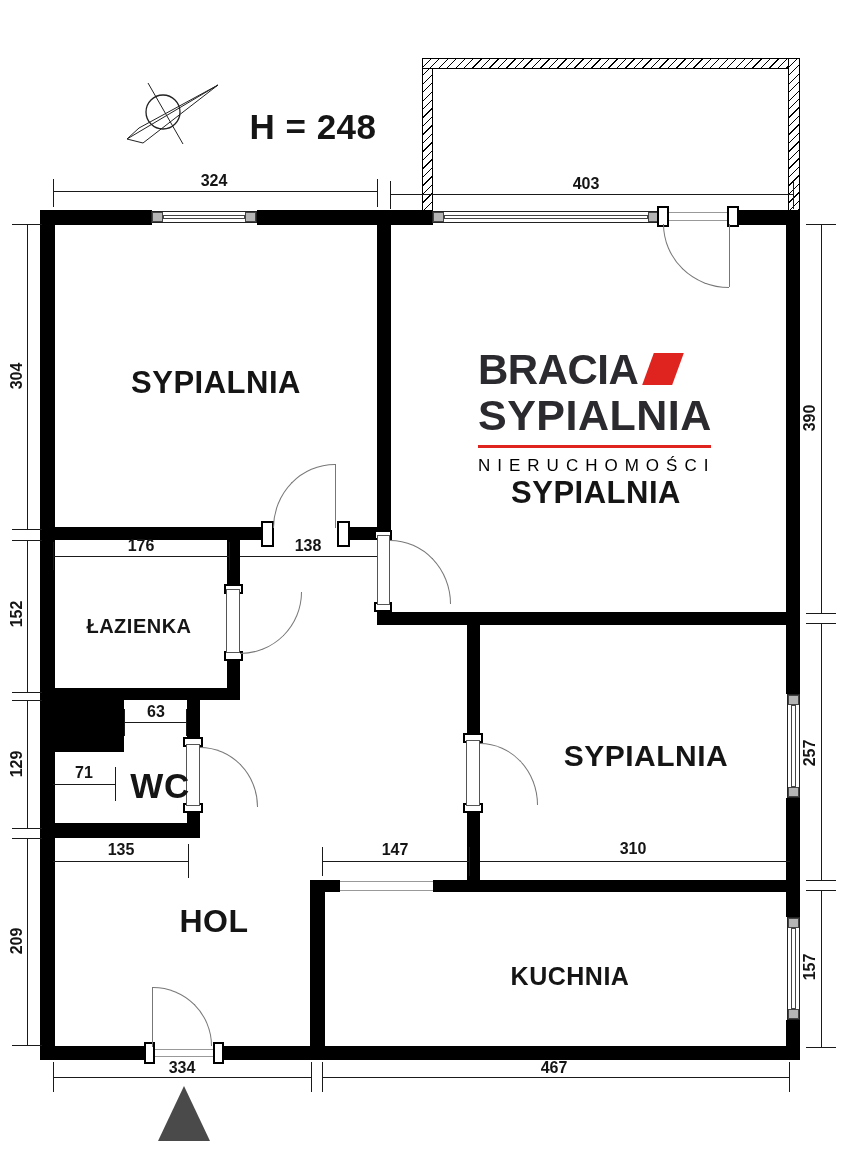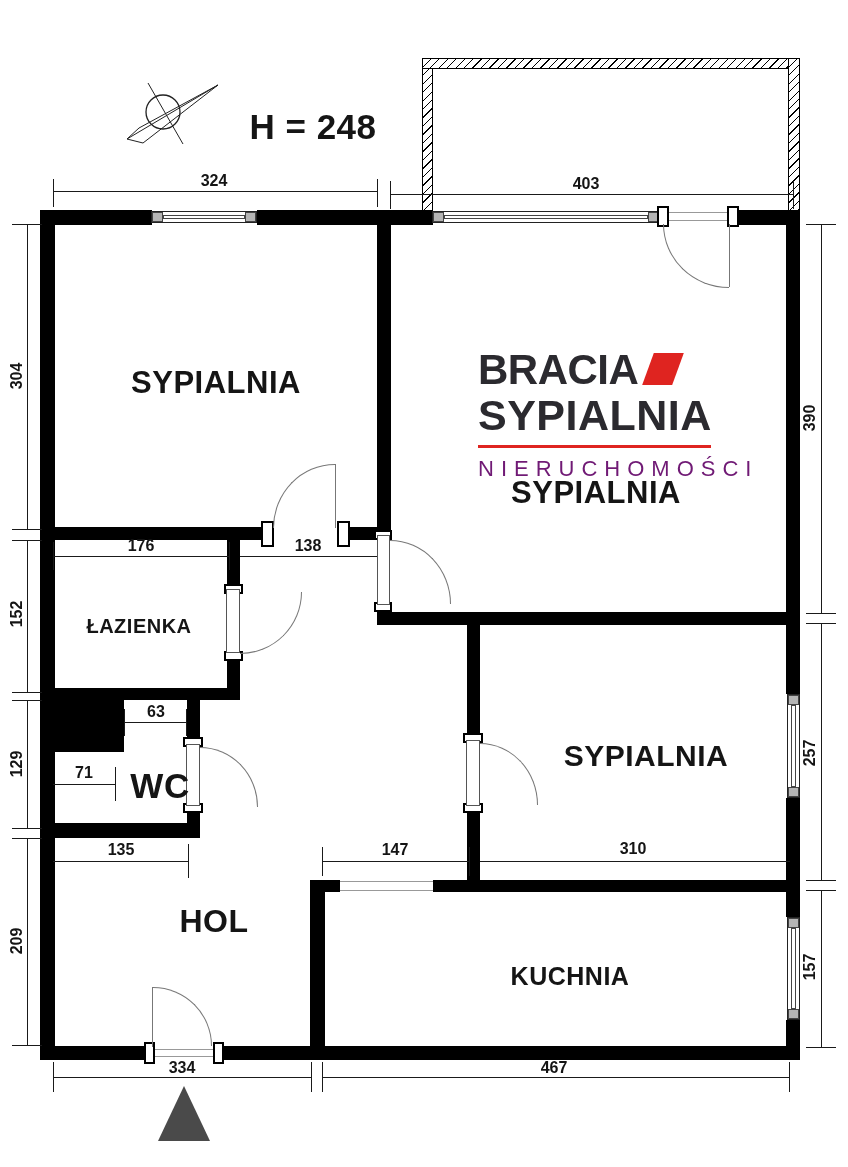--- a/index.html
+++ b/index.html
@@ -21,21 +21,21 @@
   .dlabr{position:absolute;font-size:16px;font-weight:700;white-space:nowrap;
          transform:translate(-50%,-50%) rotate(-90deg)}
   .rlab{position:absolute;font-weight:600;letter-spacing:.5px;white-space:nowrap;
         transform:translate(-50%,-50%);color:#151515}
   .logo{position:absolute;left:478px;top:352px;width:260px}
   .logo-row{display:flex;align-items:center;height:36px}
   .logo-l1{font-size:42px;font-weight:700;color:#2b2a2f;letter-spacing:-.5px;line-height:1}
   .red-block{width:30px;height:32px;background:#df2420;transform:skewX(-20deg);margin-left:10px;margin-top:-2px}
   .logo-l2{font-size:43px;font-weight:700;color:#2b2a2f;letter-spacing:.5px;line-height:1;margin-top:6px}
   .logo-rule{height:3px;background:#df2420;width:233px;margin-top:8px}
-  .logo-l3{font-size:22px;font-weight:500;color:#701a75;letter-spacing:7px;margin-top:8px;white-space:nowrap}
+  .logo-l3{font-size:17px;font-weight:500;color:#000000;letter-spacing:7px;margin-top:8px;white-space:nowrap}
   .tri{position:absolute;left:158px;top:1086px;width:52px;height:55px;background:#4a4a4a;
        clip-path:polygon(50% 0,100% 100%,0 100%)}
   .compass{position:absolute;left:118px;top:56px}
 </style>
 </head>
 <body>
 
 <div class="plan">
 
   <svg class="compass" width="104" height="96" viewBox="0 0 104 96">

